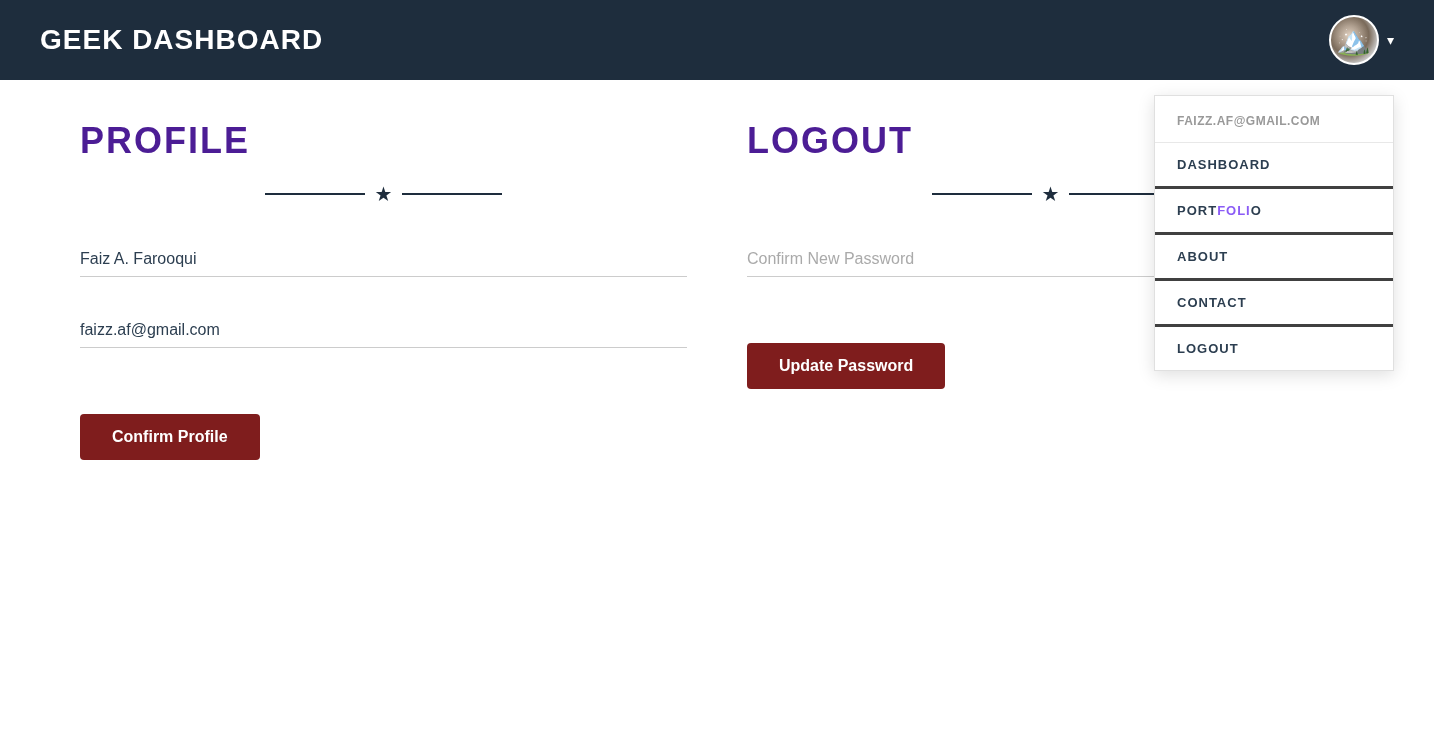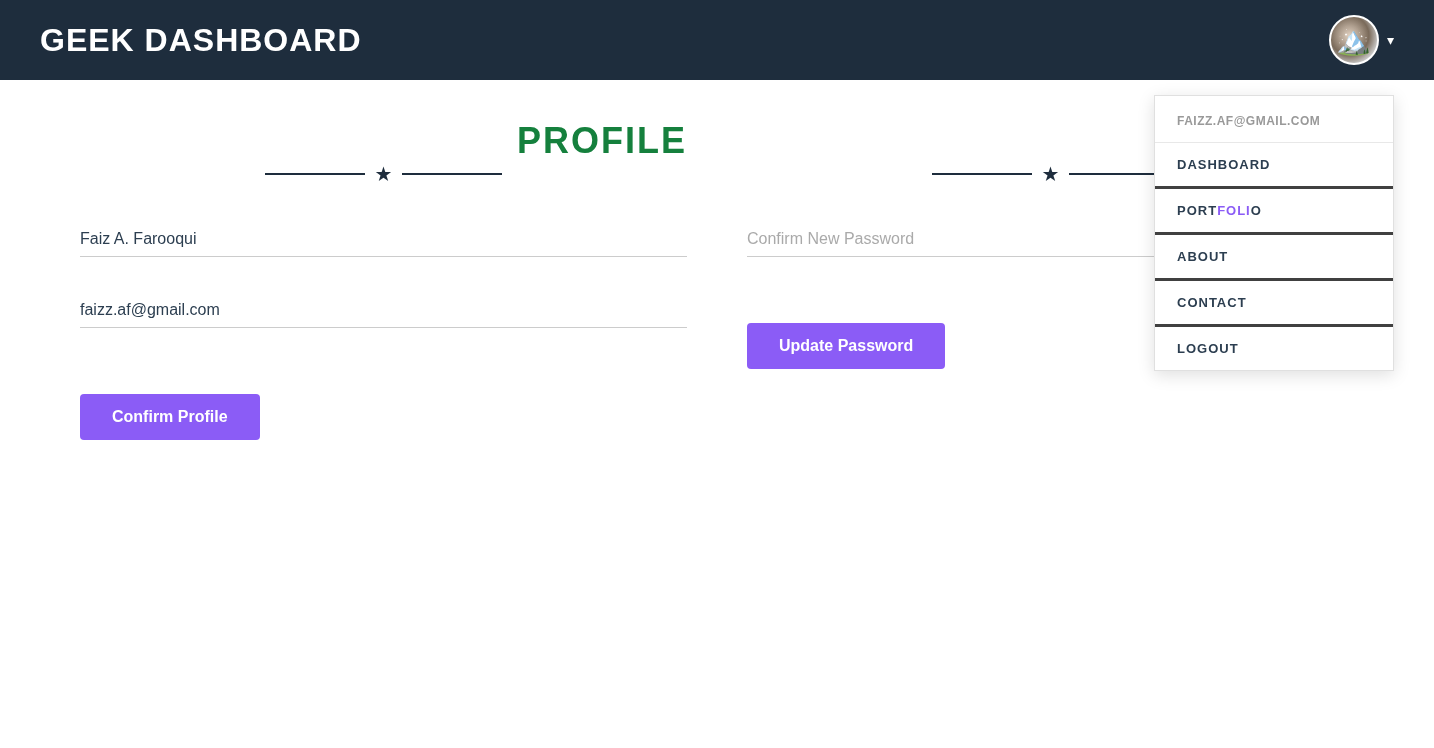--- a/index.html
+++ b/index.html
@@ -10,21 +10,21 @@
       background: #1e2d3d;
       height: 80px;
       display: flex;
       align-items: center;
       justify-content: space-between;
       padding: 0 40px;
       position: relative;
     }
     .header-title {
       color: #fff;
-      font-size: 32px;
+      font-size: 28px;
       font-weight: 900;
       letter-spacing: 1px;
     }
     .header-right {
       display: flex;
       align-items: center;
       gap: 8px;
       position: relative;
     }
     .avatar {
@@ -86,26 +86,26 @@
       display: flex;
       padding: 40px 80px;
       gap: 60px;
     }
 
     
     .section {
       flex: 1;
     }
     .section-title {
-      text-align: right;
+      text-align: left;
       font-size: 36px;
       font-weight: 900;
-      color: #15803d;
+      color: #4c1d95;
       letter-spacing: 2px;
-      margin-bottom: 0;
+      margin-bottom: 20px;
     }
     .section-divider {
       display: flex;
       align-items: center;
       justify-content: center;
       margin-bottom: 36px;
     }
     .divider-line {
       height: 2px;
       width: 100px;
@@ -128,21 +128,21 @@
       color: #2c3e50;
       padding: 8px 0;
       outline: none;
       background: transparent;
     }
     .field-input::placeholder {
       color: #aaa;
     }
 
     .update-btn {
-      background: #8b5cf6;
+      background: #7f1d1d;
       color: #fff;
       border: none;
       padding: 14px 32px;
       font-size: 16px;
       font-weight: 700;
       border-radius: 4px;
       cursor: pointer;
       margin-top: 30px;
     }
 

